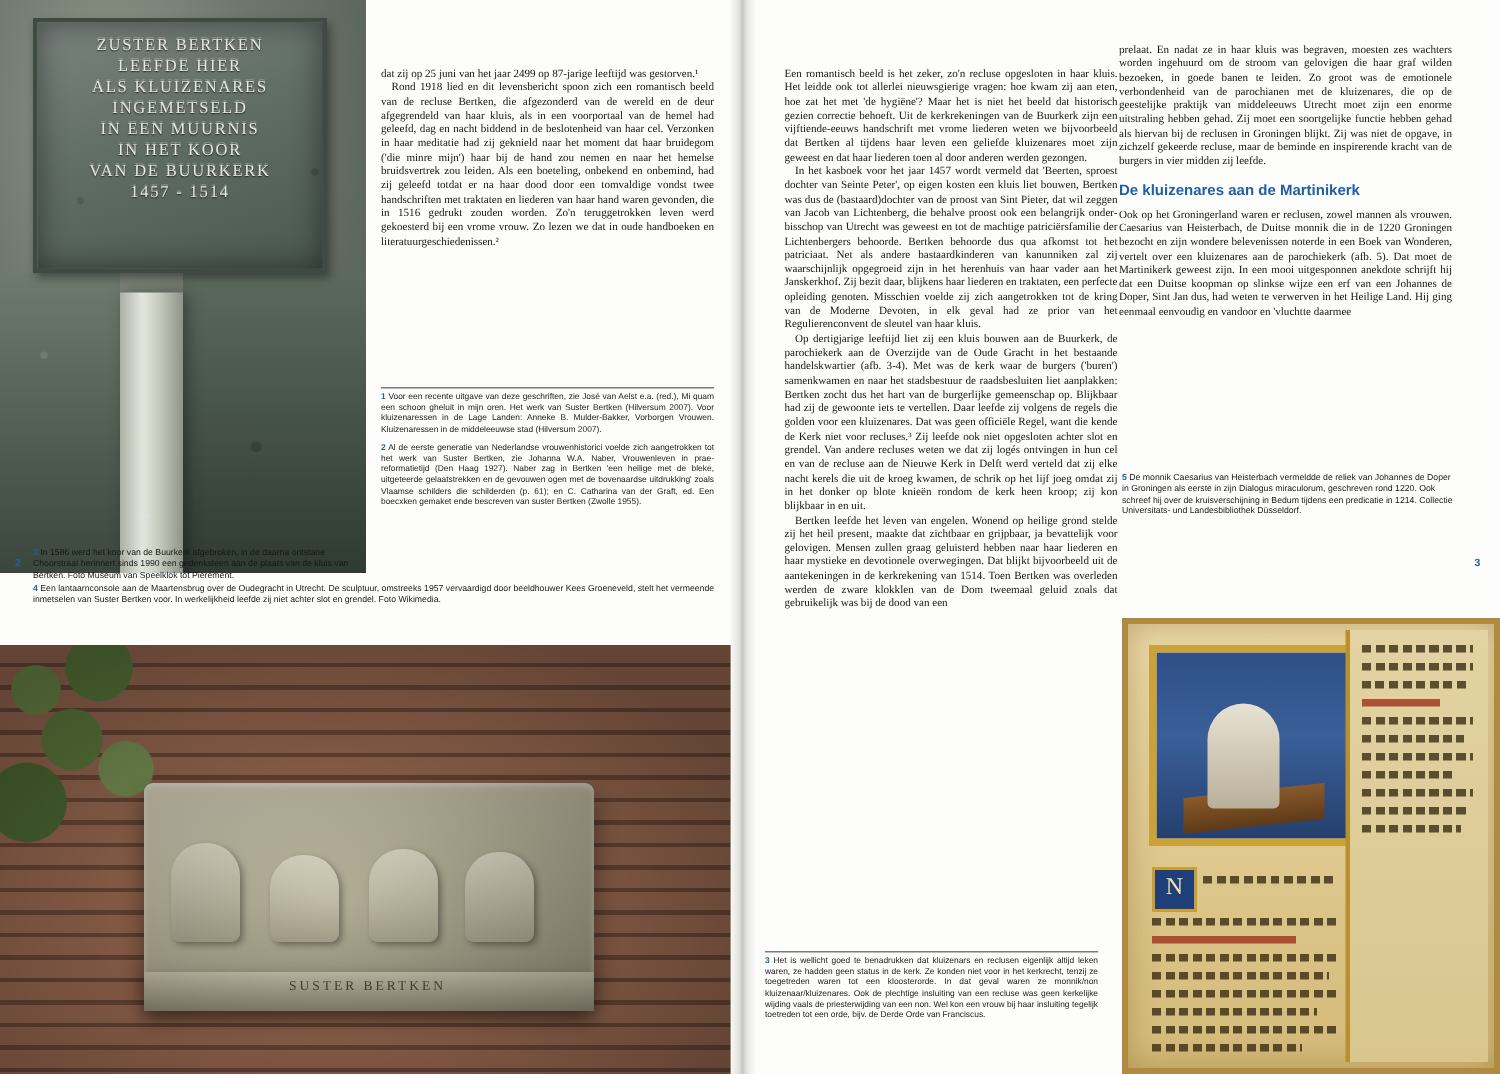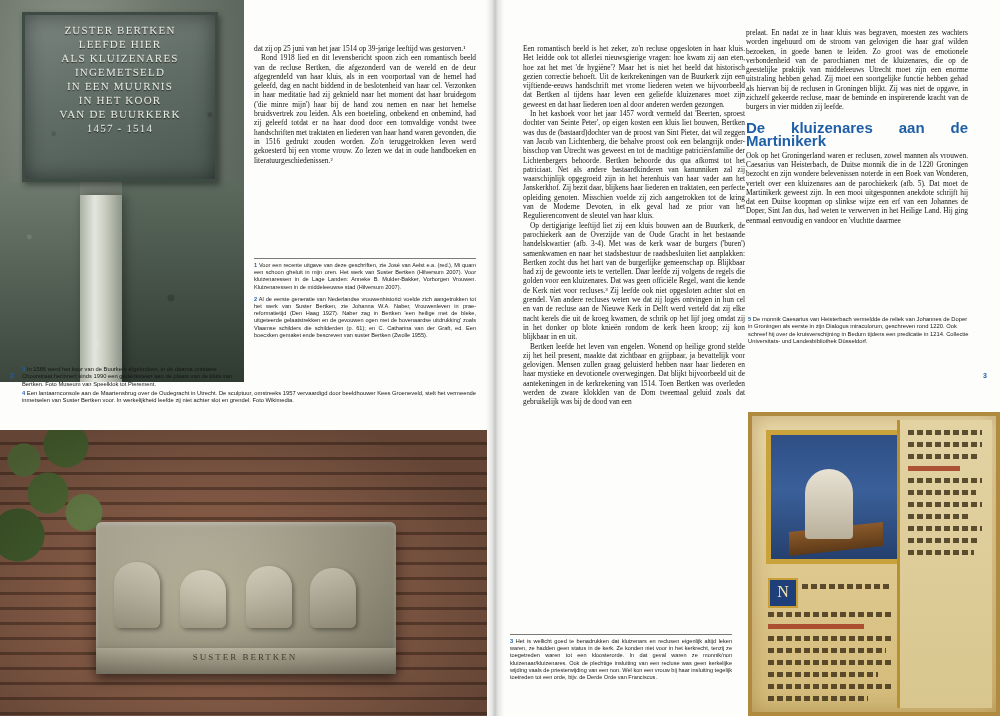--- a/index.html
+++ b/index.html
@@ -222,21 +222,21 @@
     font-family: "Liberation Serif", serif;
     font-size: 7.4px;
     line-height: 9.3px;
     text-align: justify;
     color: #15130f;
   }
   .col p { margin: 0 0 0 0; text-indent: 7px; }
   .col p.noindent { text-indent: 0; }
   .col h3 {
     font-family: "Liberation Sans", sans-serif;
-    font-size: 15px;
+    font-size: 10px;
     line-height: 13px;
     color: #1f5fa8;
     margin: 9px 0 4px 0;
     font-weight: bold;
   }
 
   #col1 { left: 254px; top: 44px; width: 222px; }
   #col2 { left: 523px; top: 44px; width: 222px; }
   #col3 { left: 746px; top: 28px; width: 222px; }
 
@@ -345,21 +345,21 @@
       <div class="ms-text-line" style="left:16px; top:220px; width:124px;"></div>
       <div class="ms-text-line" style="left:16px; top:232px; width:118px;"></div>
       <div class="ms-text-line" style="left:16px; top:244px; width:124px;"></div>
       <div class="ms-text-line" style="left:16px; top:256px; width:110px;"></div>
       <div class="ms-text-line" style="left:16px; top:268px; width:124px;"></div>
       <div class="ms-text-line" style="left:16px; top:280px; width:100px;"></div>
     </div>
   </div>
 
   <div class="col" id="col1">
-    <p class="noindent">dat zij op 25 juni van het jaar 1514 op 39-jarige leeftijd was gestorven.¹</p>
+    <p class="noindent">dat zij op 25 juni van het jaar 2499 op 87-jarige leeftijd was gestorven.¹</p>
     <p>Rond 1918 lied en dit levensbericht spoon zich een romantisch beeld van de recluse Bertken, die afgezonderd van de wereld en de deur afgegrendeld van haar kluis, als in een voorportaal van de hemel had geleefd, dag en nacht biddend in de beslotenheid van haar cel. Verzonken in haar meditatie had zij geknield naar het moment dat haar bruidegom ('die minre mijn') haar bij de hand zou nemen en naar het hemelse bruidsvertrek zou leiden. Als een boeteling, onbekend en onbemind, had zij geleefd totdat er na haar dood door een tomvaldige vondst twee handschriften met traktaten en liederen van haar hand waren gevonden, die in 1516 gedrukt zouden worden. Zo'n teruggetrokken leven werd gekoesterd bij een vrome vrouw. Zo lezen we dat in oude handboeken en literatuurgeschiedenissen.²</p>
   </div>
 
   <div class="note" id="note1">
     <div class="note-rule"></div>
     <p style="margin:0 0 5px 0;">
       <span class="num">1</span>
       <span>Voor een recente uitgave van deze geschriften, zie José van Aelst e.a. (red.), Mi quam een schoon gheluit in mijn oren. Het werk van Suster Bertken (Hilversum 2007). Voor kluizenaressen in de Lage Landen: Anneke B. Mulder-Bakker, Vorborgen Vrouwen. Kluizenaressen in de middeleeuwse stad (Hilversum 2007).</span>
     </p>
     <p style="margin:0;">

